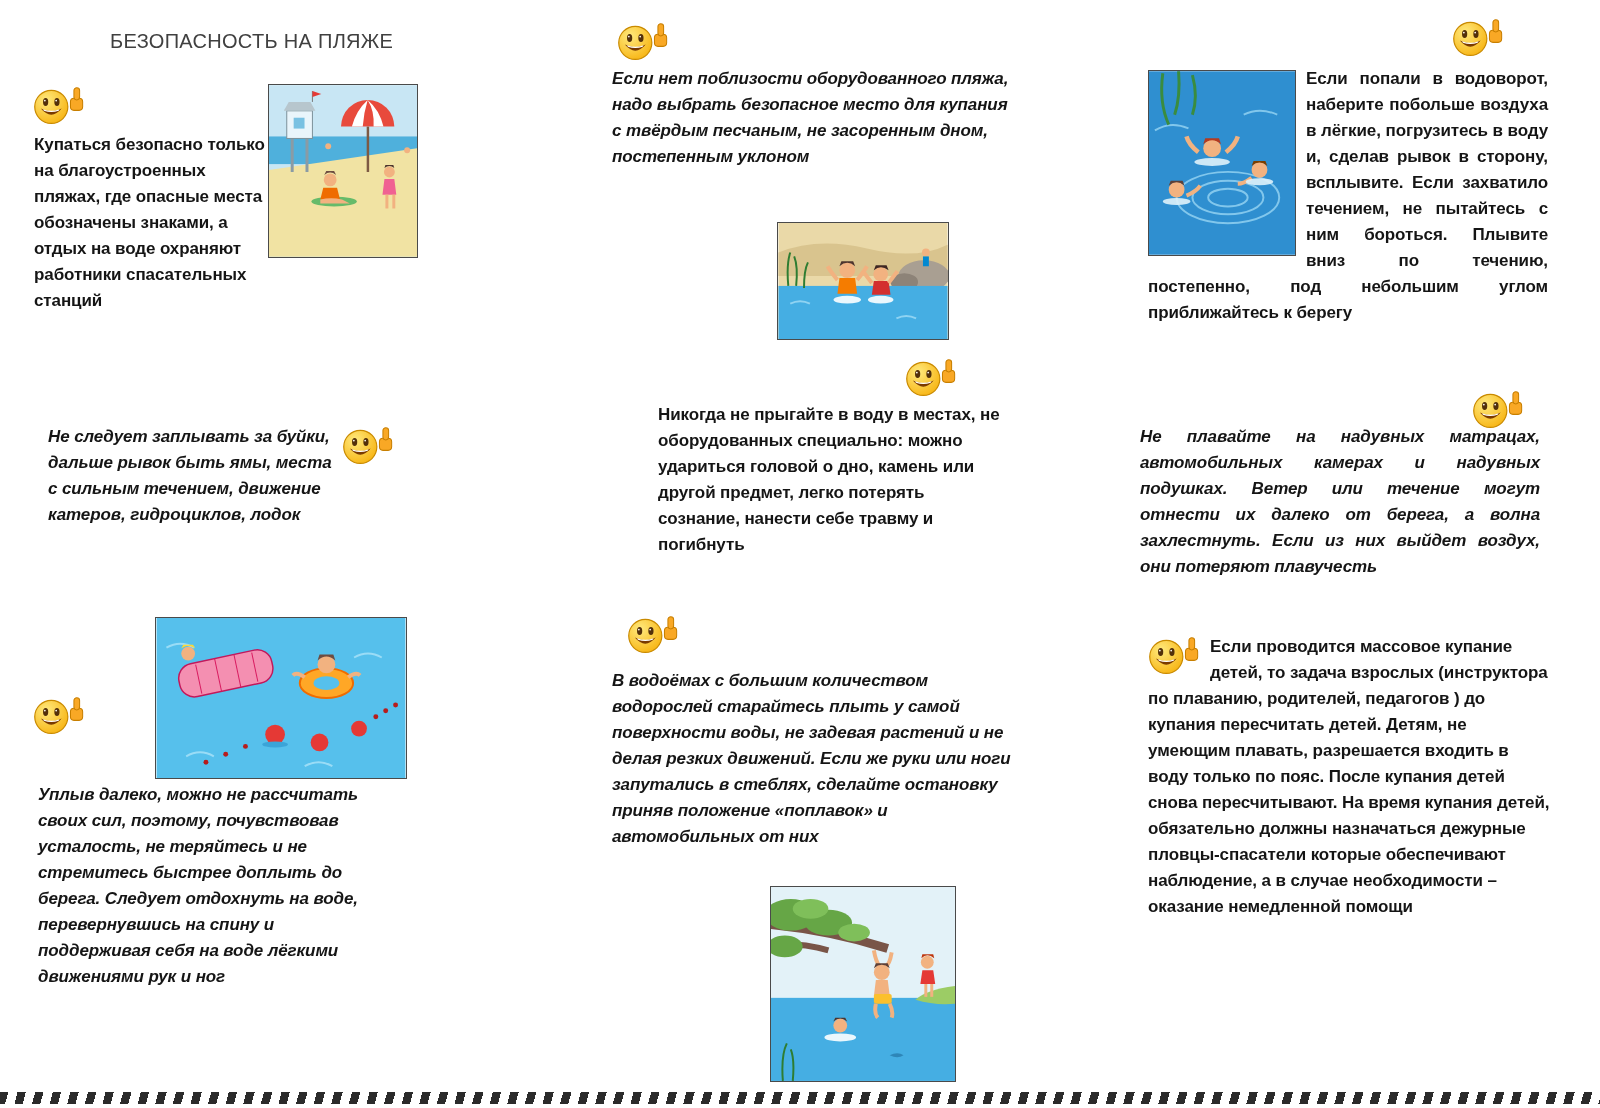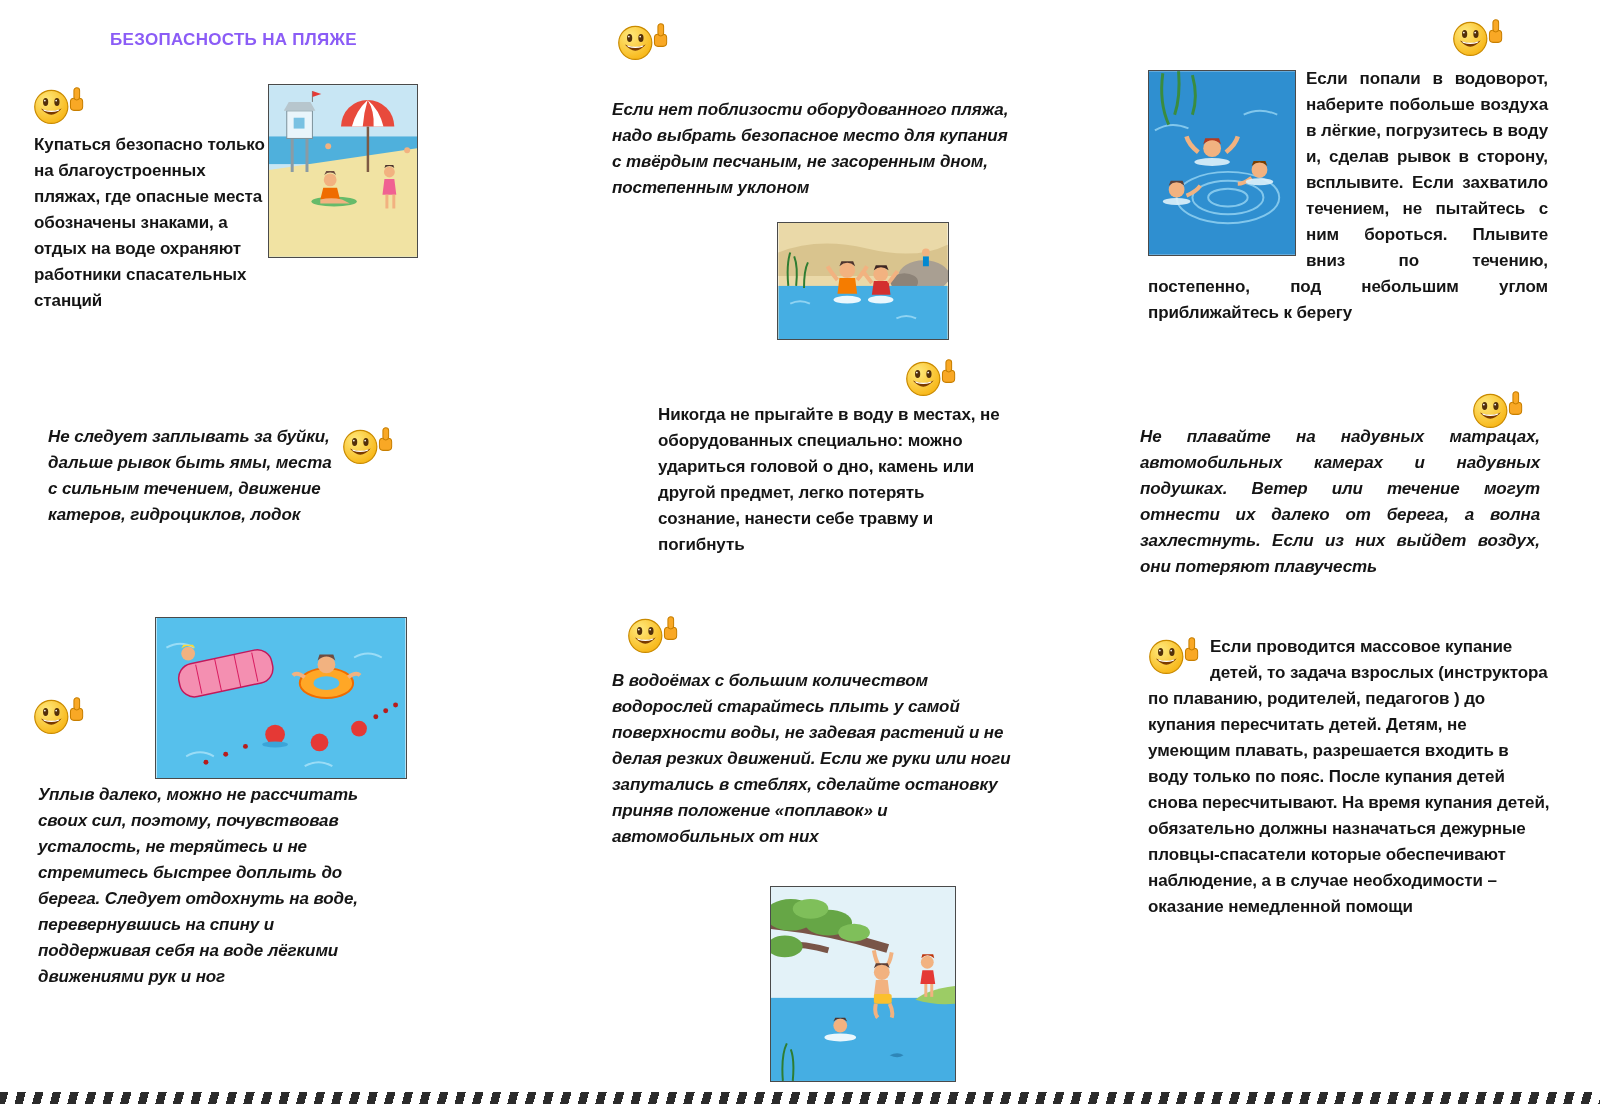--- a/index.html
+++ b/index.html
@@ -1,20 +1,20 @@
 <!DOCTYPE html>
 <html lang="ru"><head>
 <meta charset="utf-8">
 <style>
   * { margin:0; padding:0; box-sizing:border-box; }
   html,body { background:#ffffff; }
   body { font-family:"Liberation Sans", sans-serif; }
   .sheet { position:relative; width:1600px; height:1108px; background:#fff; overflow:hidden; }
 
-  .title { position:absolute; font-size:17px; font-weight:700; letter-spacing:.3px; color:#8b5cf6; }
+  .title { position:absolute; font-size:20px; font-weight:400; letter-spacing:.3px; color:#404040; }
 
   .txt { position:absolute; font-weight:700; color:#151515; font-size:17px; line-height:26px; letter-spacing:-0.1px; }
   .italic { font-style:italic; }
   .justify { text-align:justify; }
 
   .smiley { position:absolute; width:54px; height:40px; }
   .smiley svg, .smiley-inline svg { width:100%; height:100%; display:block; }
   .smiley-inline { float:left; width:54px; height:40px; margin:2px 8px 2px 0; }
 
   .pic { border:1px solid #4a4a4a; background:#fff; overflow:hidden; }
@@ -147,21 +147,21 @@
   </div>
 
   <p class="txt" style="left:38px; top:782px; width:322px;font-style:italic;">Уплыв далеко, можно не рассчитать своих сил, поэтому, почувствовав усталость, не теряйтесь и не стремитесь быстрее доплыть до берега. Следует отдохнуть на воде, перевернувшись на спину и поддерживая себя на воде лёгкими движениями рук и ног</p>
 
   <div class="smiley" style="left:617px; top:22px;">
     <svg viewBox="0 0 62 44">
         <use href="#sym-smiley"></use>
       </svg>
   </div>
 
-  <p class="txt italic" style="left:612px; top:66px; width:400px;margin-top:31px;">Если нет поблизости оборудованного пляжа, надо выбрать безопасное место для купания с твёрдым песчаным, не засоренным дном, постепенным уклоном</p>
+  <p class="txt italic" style="left:612px; top:66px; width:400px;">Если нет поблизости оборудованного пляжа, надо выбрать безопасное место для купания с твёрдым песчаным, не засоренным дном, постепенным уклоном</p>
 
   <figure class="pic abs" style="left:777px; top:222px; width:172px; height:118px;">
     <svg viewBox="0 0 172 118">
       <rect width="172" height="118" fill="#ead9a8"></rect>
       <path d="M0 30 Q40 14 90 26 T172 22 V54 H0 Z" fill="#d9c48e"></path>
       <ellipse cx="148" cy="54" rx="26" ry="16" fill="#a99f92"></ellipse>
       <ellipse cx="128" cy="60" rx="14" ry="9" fill="#8d8378"></ellipse>
       <rect y="64" width="172" height="54" fill="#45aee3"></rect>
       <g stroke="#8fd3f2" fill="none" stroke-width="2">
         <path d="M12 82 q10 -5 20 0"></path>

